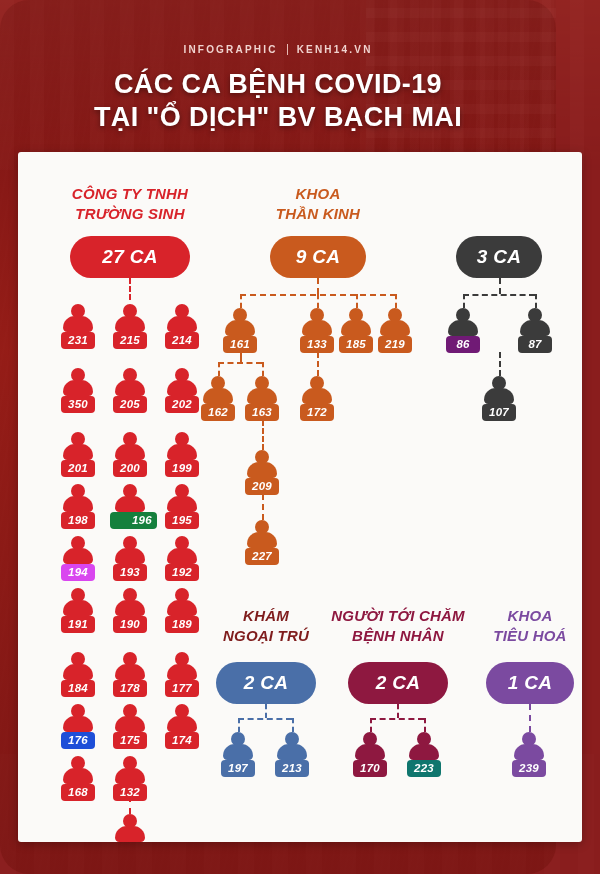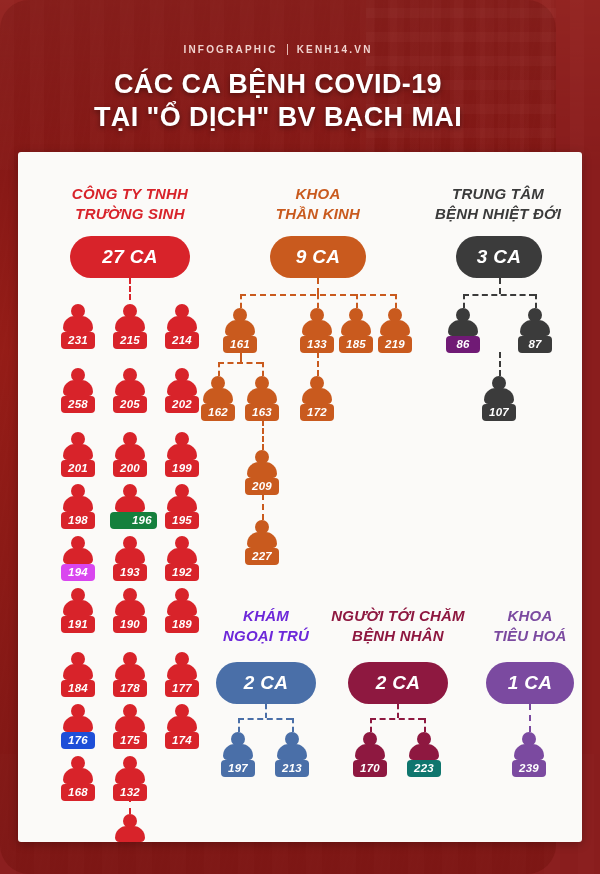--- a/index.html
+++ b/index.html
@@ -165,21 +165,21 @@
           <div class="head" style="background: rgb(216, 35, 42);"></div>
           <div class="body" style="background: rgb(216, 35, 42);"></div>
         </div><div class="num" style="background: rgb(216, 35, 42);">215</div></div>
       <div class="person" style="left: 144px; top: 152px;"><div class="fig">
           <div class="head" style="background: rgb(216, 35, 42);"></div>
           <div class="body" style="background: rgb(216, 35, 42);"></div>
         </div><div class="num" style="background: rgb(216, 35, 42);">214</div></div>
       <div class="person" style="left: 40px; top: 216px;"><div class="fig">
           <div class="head" style="background: rgb(216, 35, 42);"></div>
           <div class="body" style="background: rgb(216, 35, 42);"></div>
-        </div><div class="num" style="background: rgb(216, 35, 42);">258</div></div>
+        </div><div class="num" style="background: rgb(216, 35, 42);">350</div></div>
       <div class="person" style="left: 92px; top: 216px;"><div class="fig">
           <div class="head" style="background: rgb(216, 35, 42);"></div>
           <div class="body" style="background: rgb(216, 35, 42);"></div>
         </div><div class="num" style="background: rgb(216, 35, 42);">205</div></div>
       <div class="person" style="left: 144px; top: 216px;"><div class="fig">
           <div class="head" style="background: rgb(216, 35, 42);"></div>
           <div class="body" style="background: rgb(216, 35, 42);"></div>
         </div><div class="num" style="background: rgb(216, 35, 42);">202</div></div>
       <div class="person" style="left: 40px; top: 280px;"><div class="fig">
           <div class="head" style="background: rgb(216, 35, 42);"></div>
@@ -313,41 +313,39 @@
       <div class="v-dash" style="left: 244px; top: 268px; height: 30px; border-color: rgb(201, 90, 30);"></div>
       <div class="person" style="left: 224px; top: 298px;"><div class="fig">
           <div class="head" style="background: rgb(201, 90, 30);"></div>
           <div class="body" style="background: rgb(201, 90, 30);"></div>
         </div><div class="num" style="background: rgb(201, 90, 30);">209</div></div>
       <div class="v-dash" style="left: 244px; top: 342px; height: 26px; border-color: rgb(201, 90, 30);"></div>
       <div class="person" style="left: 224px; top: 368px;"><div class="fig">
           <div class="head" style="background: rgb(201, 90, 30);"></div>
           <div class="body" style="background: rgb(201, 90, 30);"></div>
         </div><div class="num" style="background: rgb(201, 90, 30);">227</div></div>
-      <div class="grp-title" style="left: 400px; top: 32px; width: 160px; color: rgb(59, 59, 59);">TRUNG TÂM
-BỆNH NHIỆT ĐỚI</div>
       <div class="pill" style="left: 438px; top: 84px; width: 86px; background: rgb(59, 59, 59);">3 CA</div>
       <div class="v-dash" style="left: 481px; top: 126px; height: 16px; border-color: rgb(59, 59, 59);"></div>
       <div class="h-dash" style="left: 445px; top: 142px; width: 72px; border-color: rgb(59, 59, 59);"></div>
       <div class="v-dash" style="left: 445px; top: 142px; height: 14px; border-color: rgb(59, 59, 59);"></div>
       <div class="v-dash" style="left: 517px; top: 142px; height: 14px; border-color: rgb(59, 59, 59);"></div>
       <div class="person" style="left: 425px; top: 156px;"><div class="fig">
           <div class="head" style="background: rgb(59, 59, 59);"></div>
           <div class="body" style="background: rgb(59, 59, 59);"></div>
         </div><div class="num" style="background: #701a75;">86</div></div>
       <div class="person" style="left: 497px; top: 156px;"><div class="fig">
           <div class="head" style="background: rgb(59, 59, 59);"></div>
           <div class="body" style="background: rgb(59, 59, 59);"></div>
         </div><div class="num" style="background: rgb(59, 59, 59);">87</div></div>
       <div class="v-dash" style="left: 481px; top: 200px; height: 24px; border-color: rgb(59, 59, 59);"></div>
       <div class="person" style="left: 461px; top: 224px;"><div class="fig">
           <div class="head" style="background: rgb(59, 59, 59);"></div>
           <div class="body" style="background: rgb(59, 59, 59);"></div>
         </div><div class="num" style="background: rgb(59, 59, 59);">107</div></div>
-      <div class="grp-title" style="left: 178px; top: 454px; width: 140px; color: #6d28d9;">KHÁM
+      <div class="grp-title" style="left: 178px; top: 454px; width: 140px; color: #7f1d1d;">KHÁM
 NGOẠI TRÚ</div>
       <div class="pill" style="left: 198px; top: 510px; width: 100px; background: rgb(74, 111, 168);">2 CA</div>
       <div class="v-dash" style="left: 247px; top: 552px; height: 14px; border-color: rgb(74, 111, 168);"></div>
       <div class="h-dash" style="left: 220px; top: 566px; width: 54px; border-color: rgb(74, 111, 168);"></div>
       <div class="v-dash" style="left: 220px; top: 566px; height: 14px; border-color: rgb(74, 111, 168);"></div>
       <div class="v-dash" style="left: 274px; top: 566px; height: 14px; border-color: rgb(74, 111, 168);"></div>
       <div class="person" style="left: 200px; top: 580px;"><div class="fig">
           <div class="head" style="background: rgb(74, 111, 168);"></div>
           <div class="body" style="background: rgb(74, 111, 168);"></div>
         </div><div class="num" style="background: rgb(74, 111, 168);">197</div></div>

